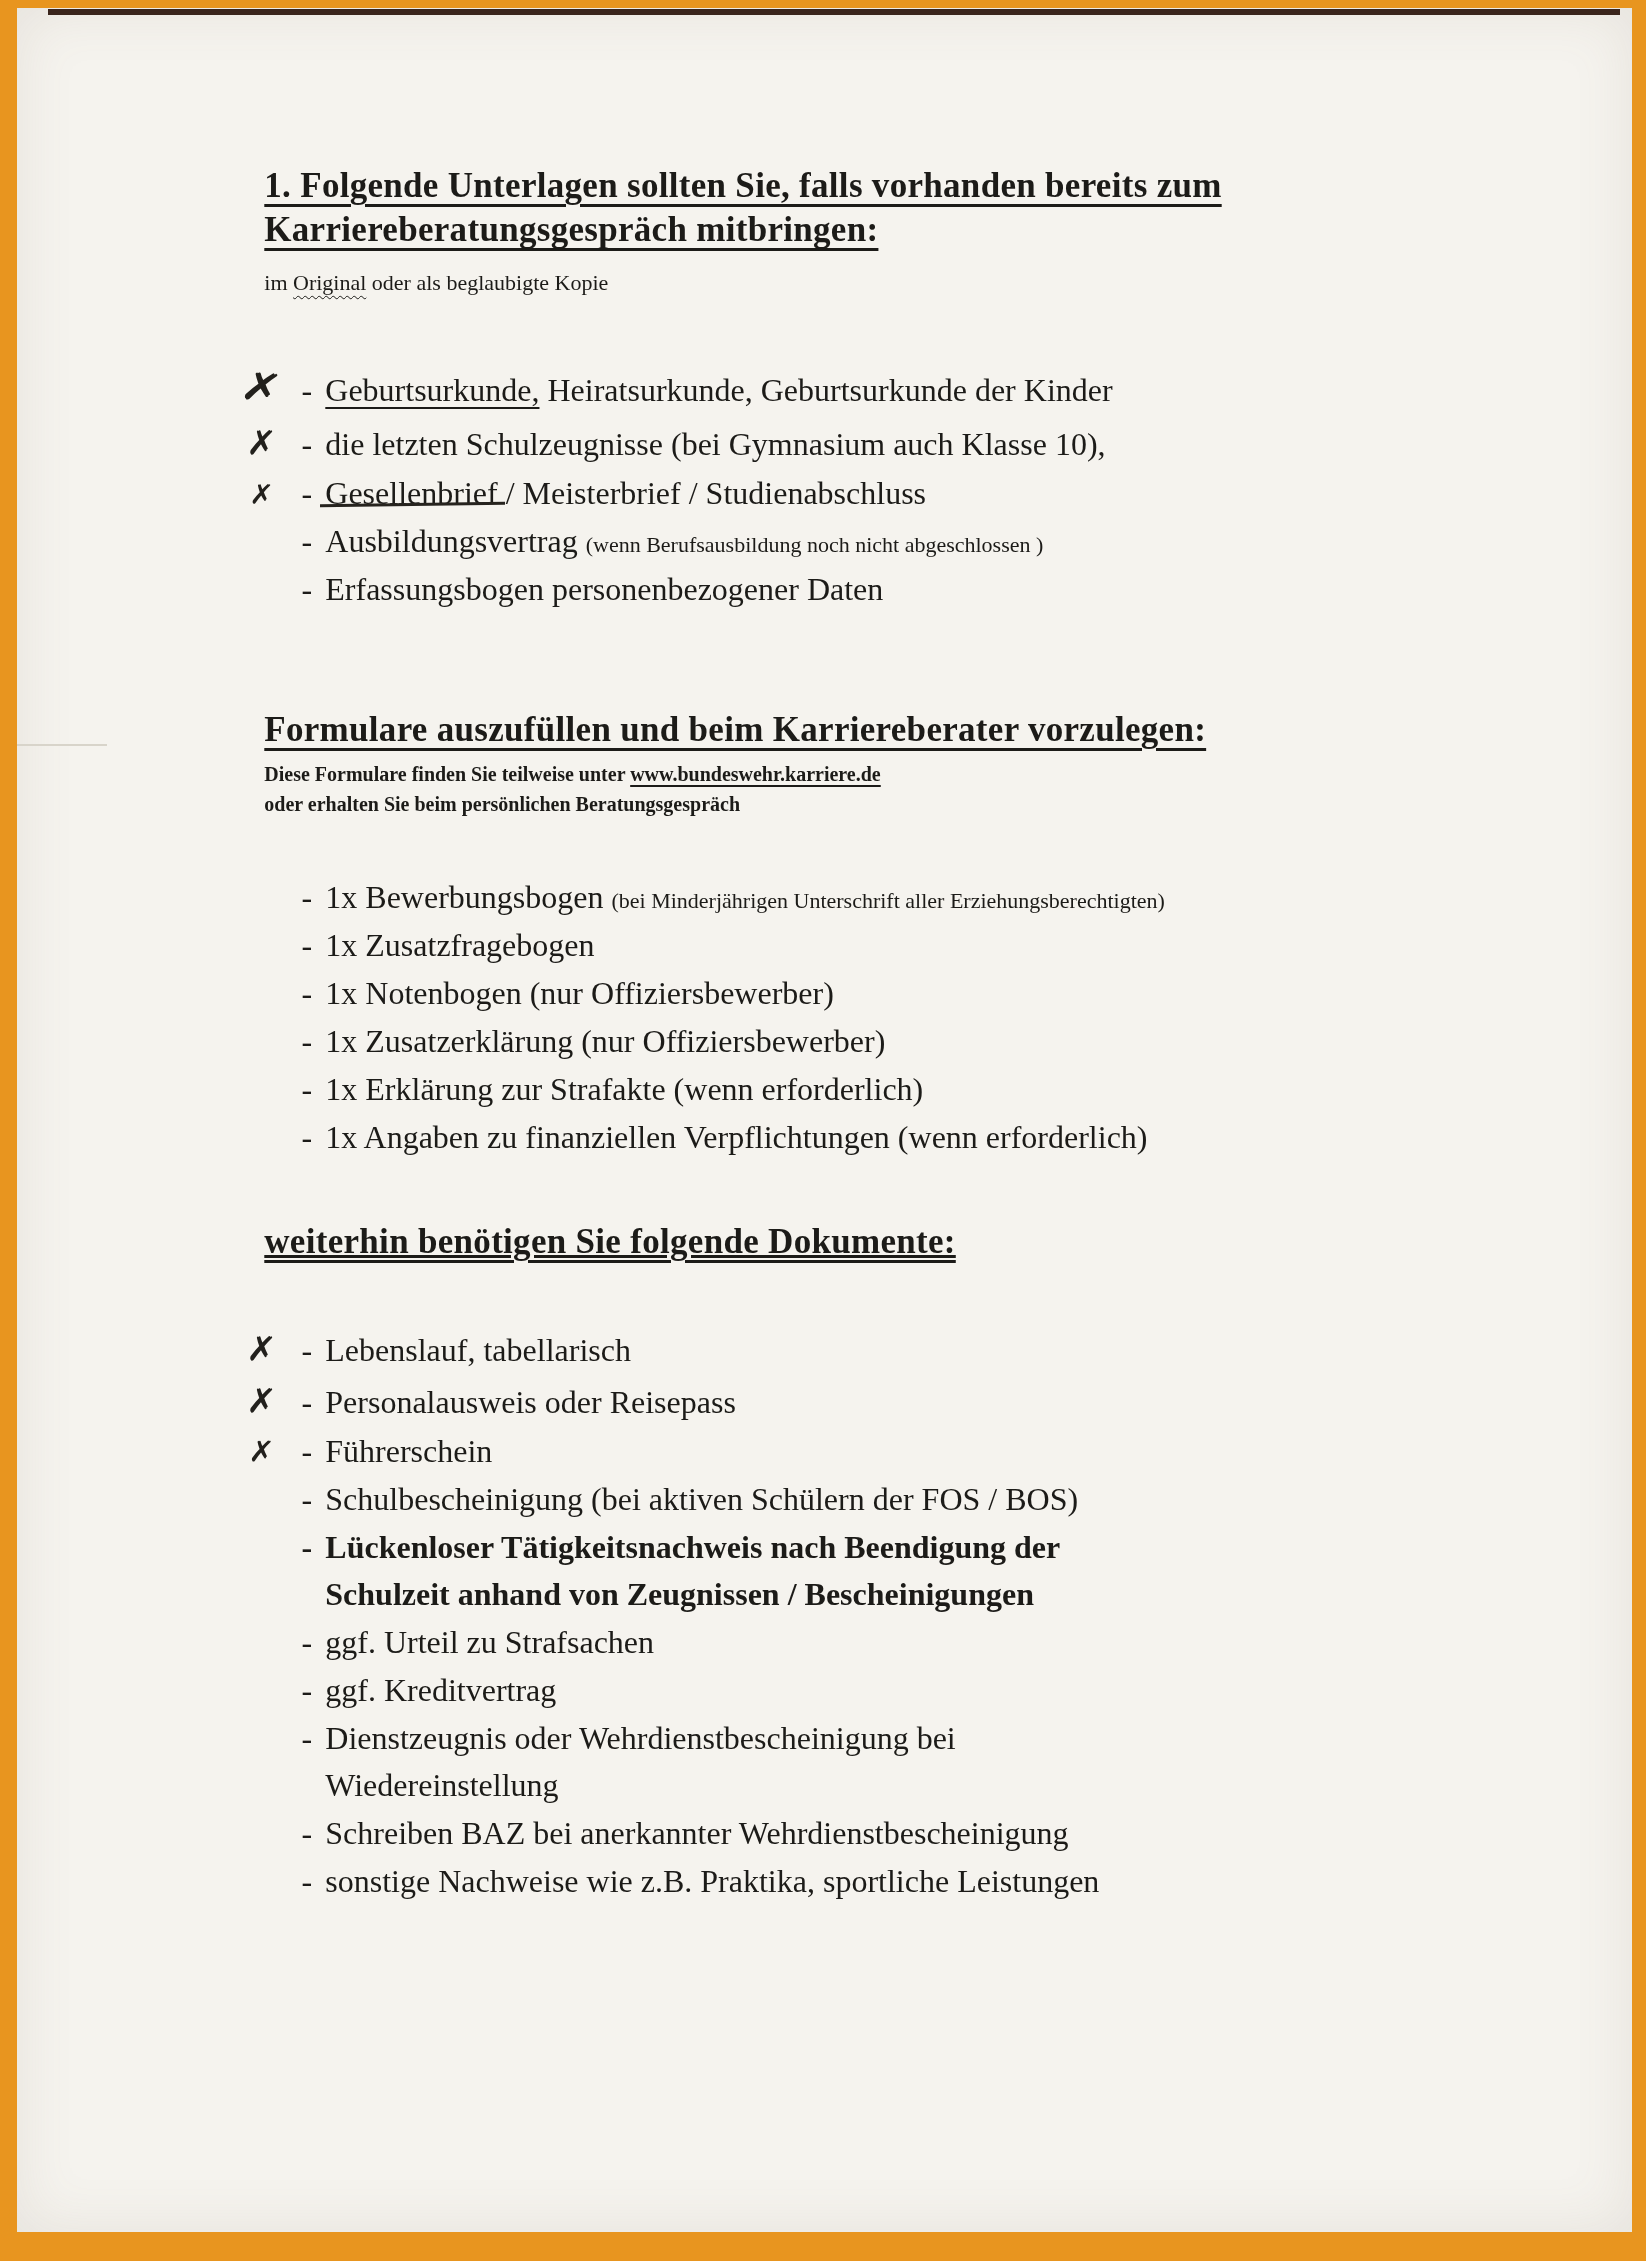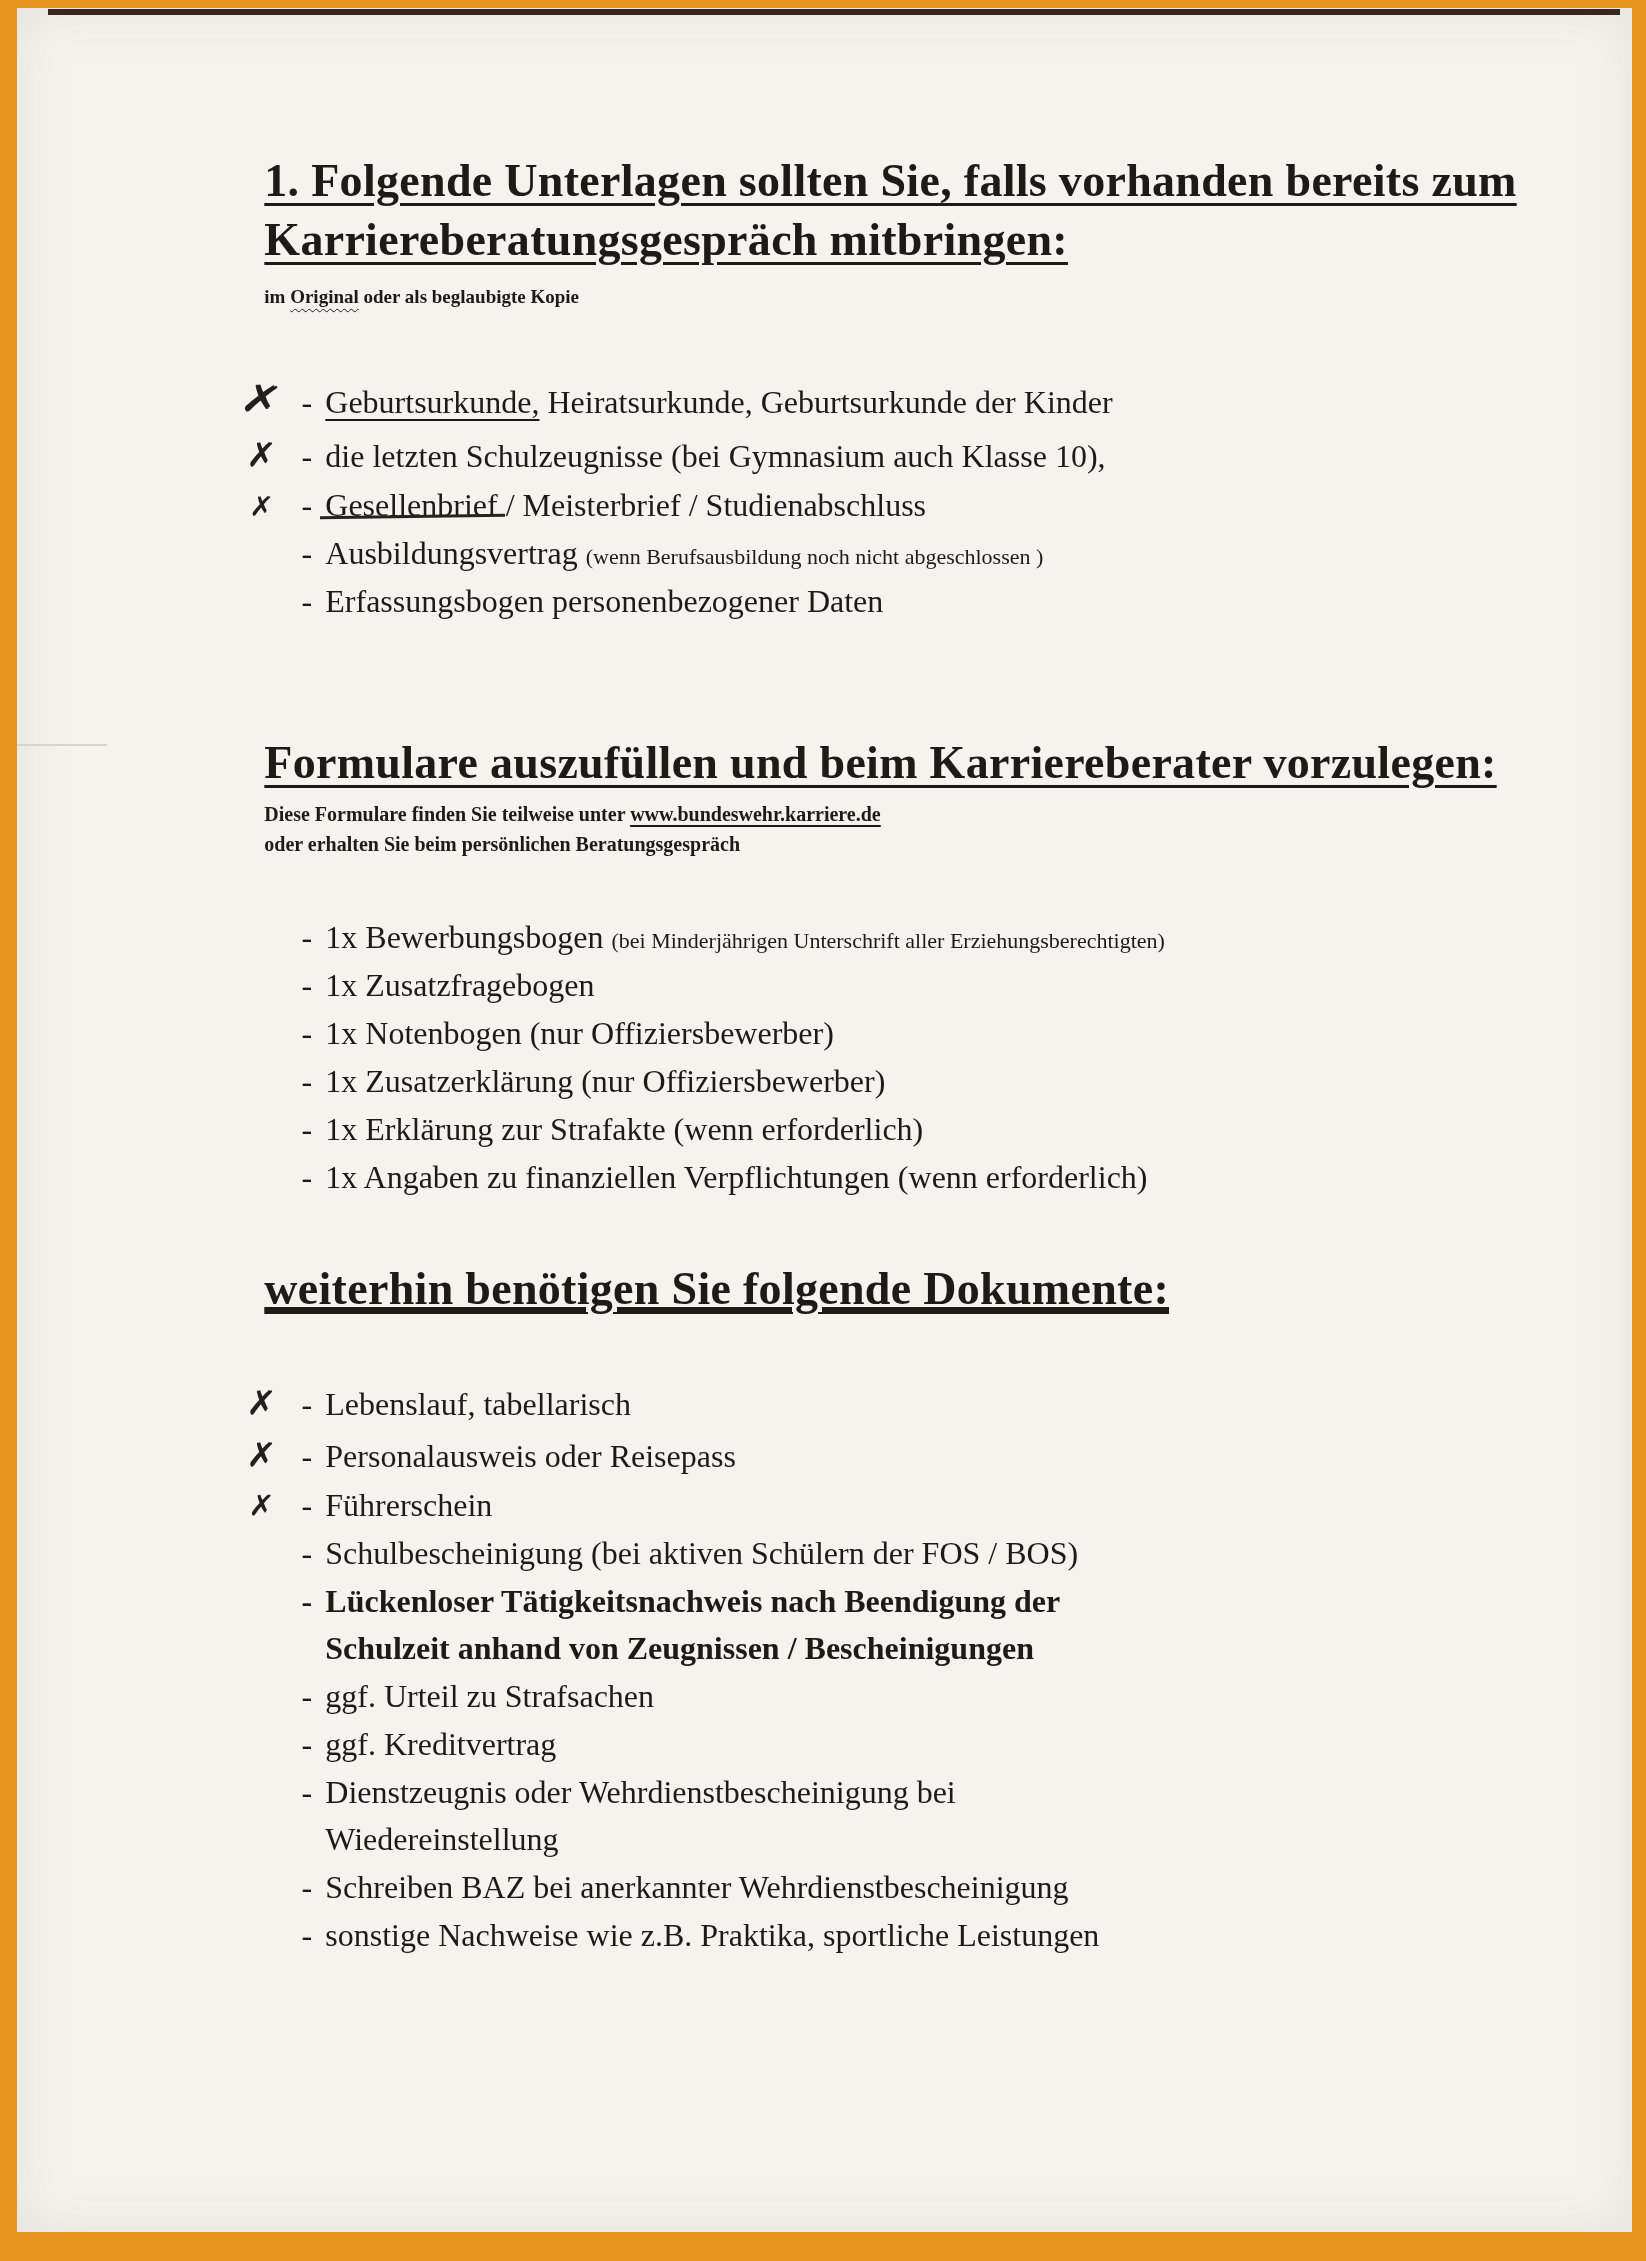--- a/index.html
+++ b/index.html
@@ -28,35 +28,35 @@
     position:absolute;
     left:0; top:736px;
     width:90px; height:2.6px;
     background:#d8d4ca;
   }
   .content {
     position:absolute;
     left:218px; top:140px; right:71px;
   }
   .heading {
-    margin:4px 0 0 29px;
-    font-size:46px;
+    margin:16px 0 0 29px;
+    font-size:35px;
     font-weight:bold;
     line-height:1.28;
     letter-spacing:0.3px;
   }
   .heading .u {
     text-decoration:underline;
     text-decoration-thickness:2.6px;
     text-underline-offset:7px;
   }
   .smallnote {
     margin:14px 0 0 29px;
-    font-size:19px;
-    font-weight:bold;
+    font-size:22px;
+    font-weight:normal;
     line-height:1.45;
   }
   .wavy {
     text-decoration:underline wavy;
     text-decoration-thickness:1.3px;
     text-underline-offset:4.5px;
   }
   .list { margin-top:59px; }
   .list.tight { margin-top:55px; }
   .row {

